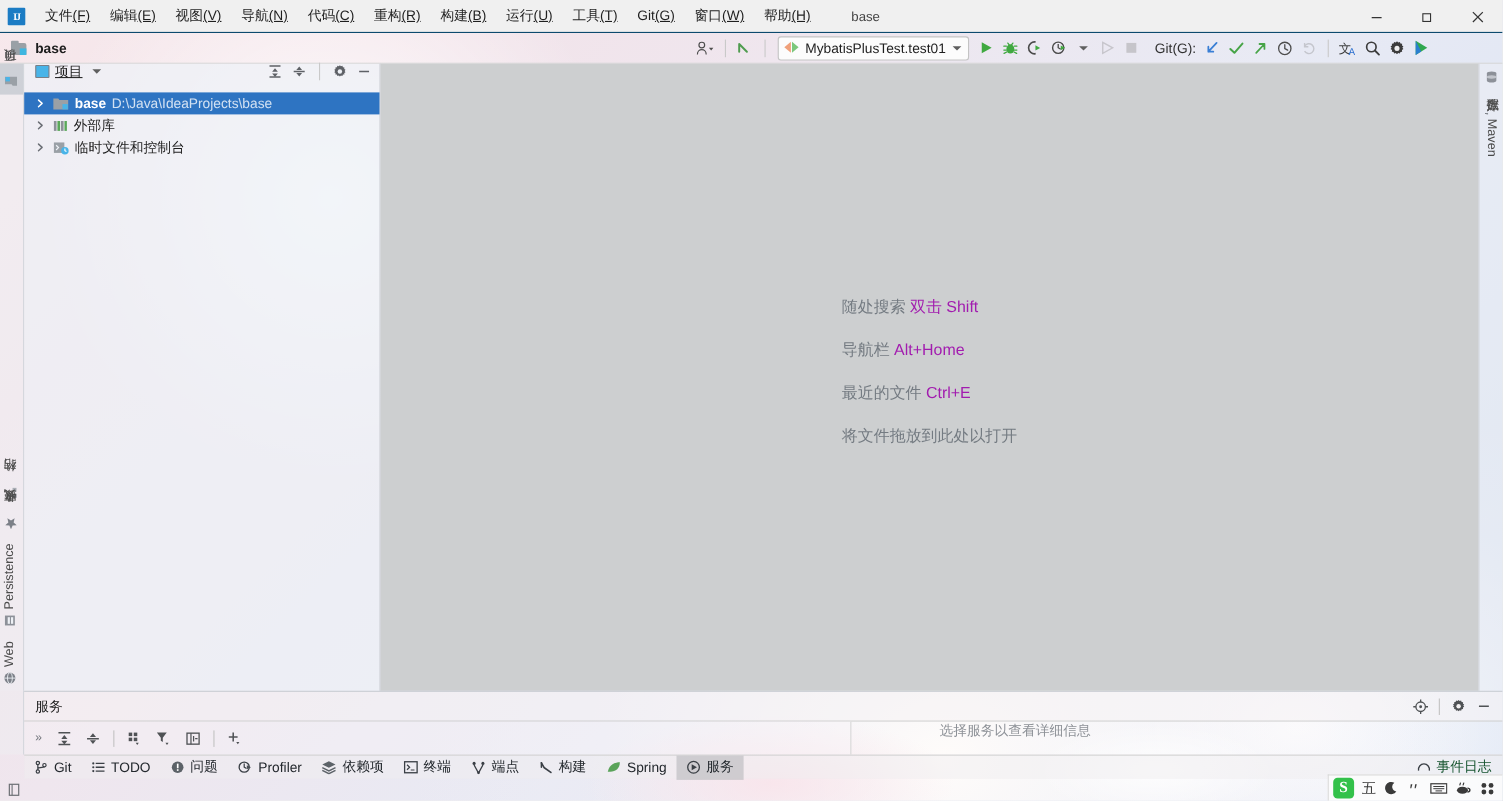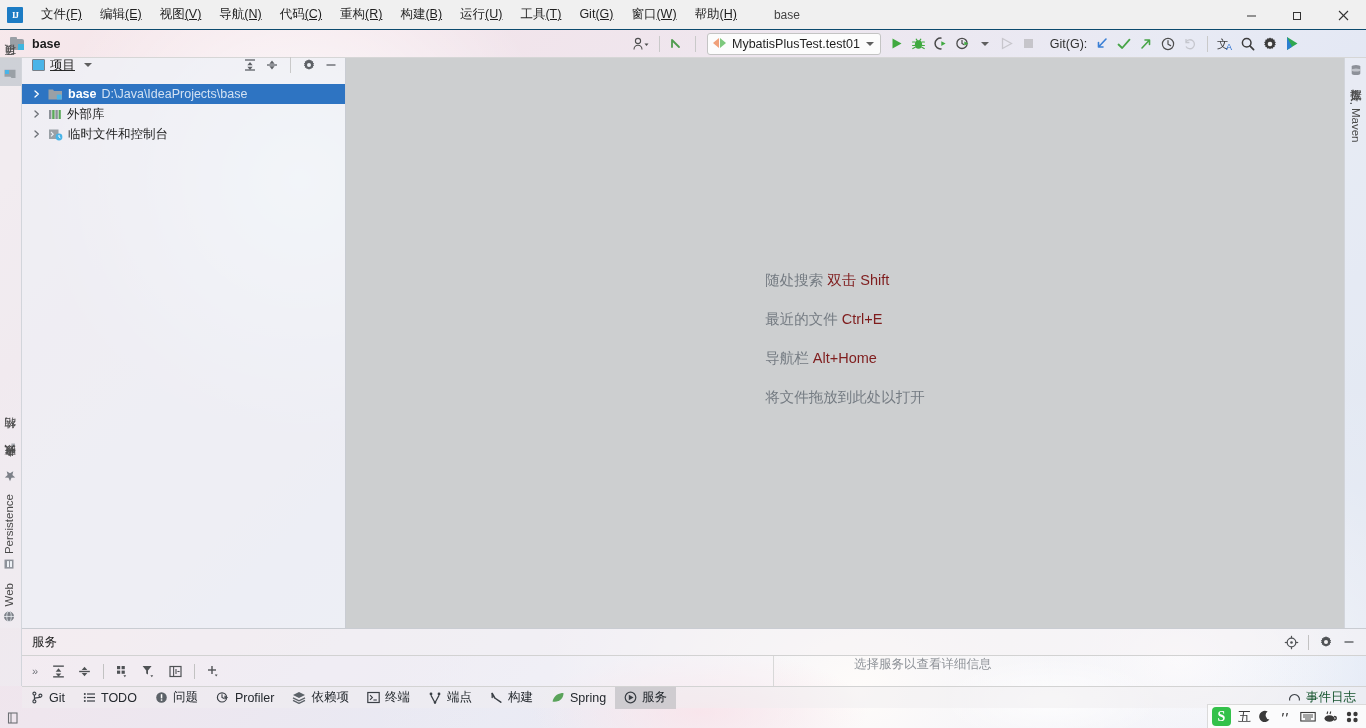--- a/index.html
+++ b/index.html
@@ -163,21 +163,21 @@
   .editor {
     position: absolute; left: 346px; top: 58px; width: 998px; height: 570px;
     background: #cdcfd0;
     display: flex; align-items: center; justify-content: center;
   }
   .hints { margin-top: -8px; }
   .hint-row {
     font-size: 14.5px; color: #747b82; line-height: 39px; white-space: nowrap;
     text-align: left;
   }
-  .hint-key { color: #7f1d1d; }
+  .hint-key { color: #a21caf; }
 
   
   .services {
     position: absolute; left: 22px; top: 628px; width: 1344px; height: 58px;
     display: flex; flex-direction: column;
     border-top: 1px solid #c9ccd2;
   }
   .sv-header {
     height: 26px; display: flex; align-items: center; padding: 0 6px 0 10px;
     background: rgba(246,242,244,0.55);
@@ -579,24 +579,24 @@
 
     </div>
   </div>
 
   <div class="editor">
     <div class="hints">
       <div class="hint-row">
         <span>随处搜索 </span><span class="hint-key">双击 Shift</span>
       </div>
       <div class="hint-row">
+        <span>导航栏 </span><span class="hint-key">Alt+Home</span>
+      </div>
+      <div class="hint-row">
         <span>最近的文件 </span><span class="hint-key">Ctrl+E</span>
-      </div>
-      <div class="hint-row">
-        <span>导航栏 </span><span class="hint-key">Alt+Home</span>
       </div>
       <div class="hint-row">
         <span>将文件拖放到此处以打开</span>
       </div>
     </div>
   </div>
 
   <div class="services">
     <div class="sv-header">
       <span class="sv-title">服务</span>

